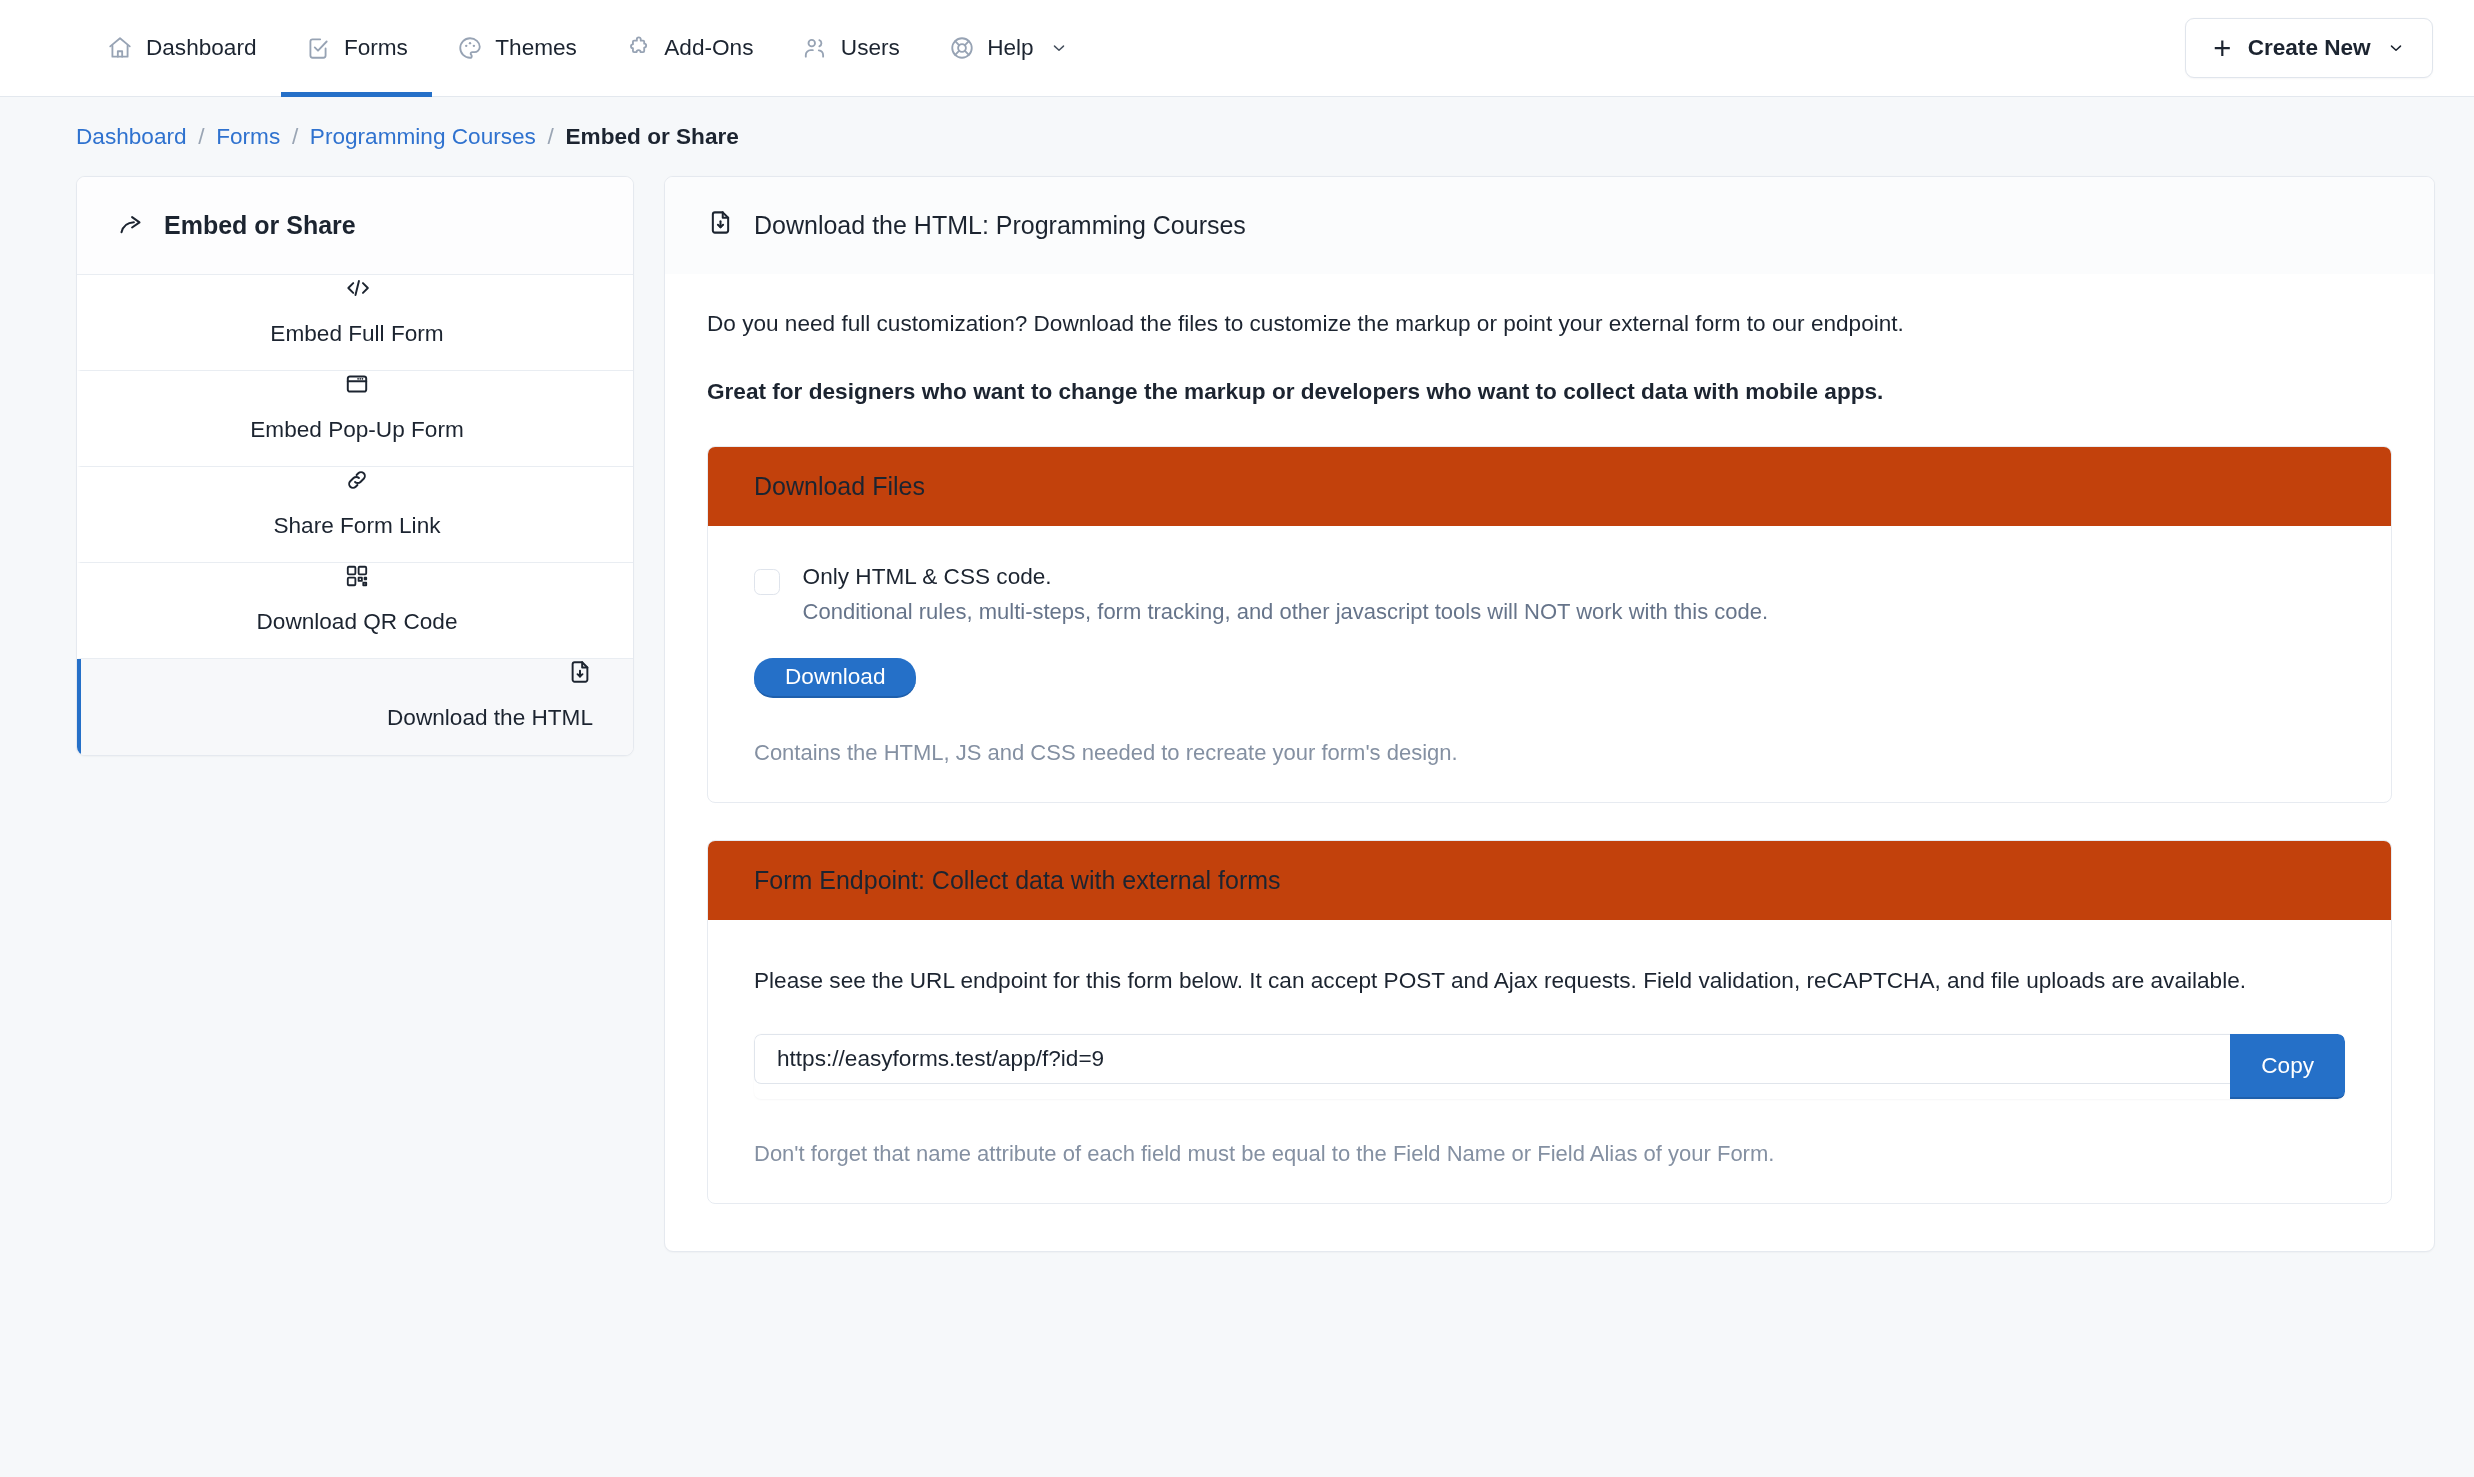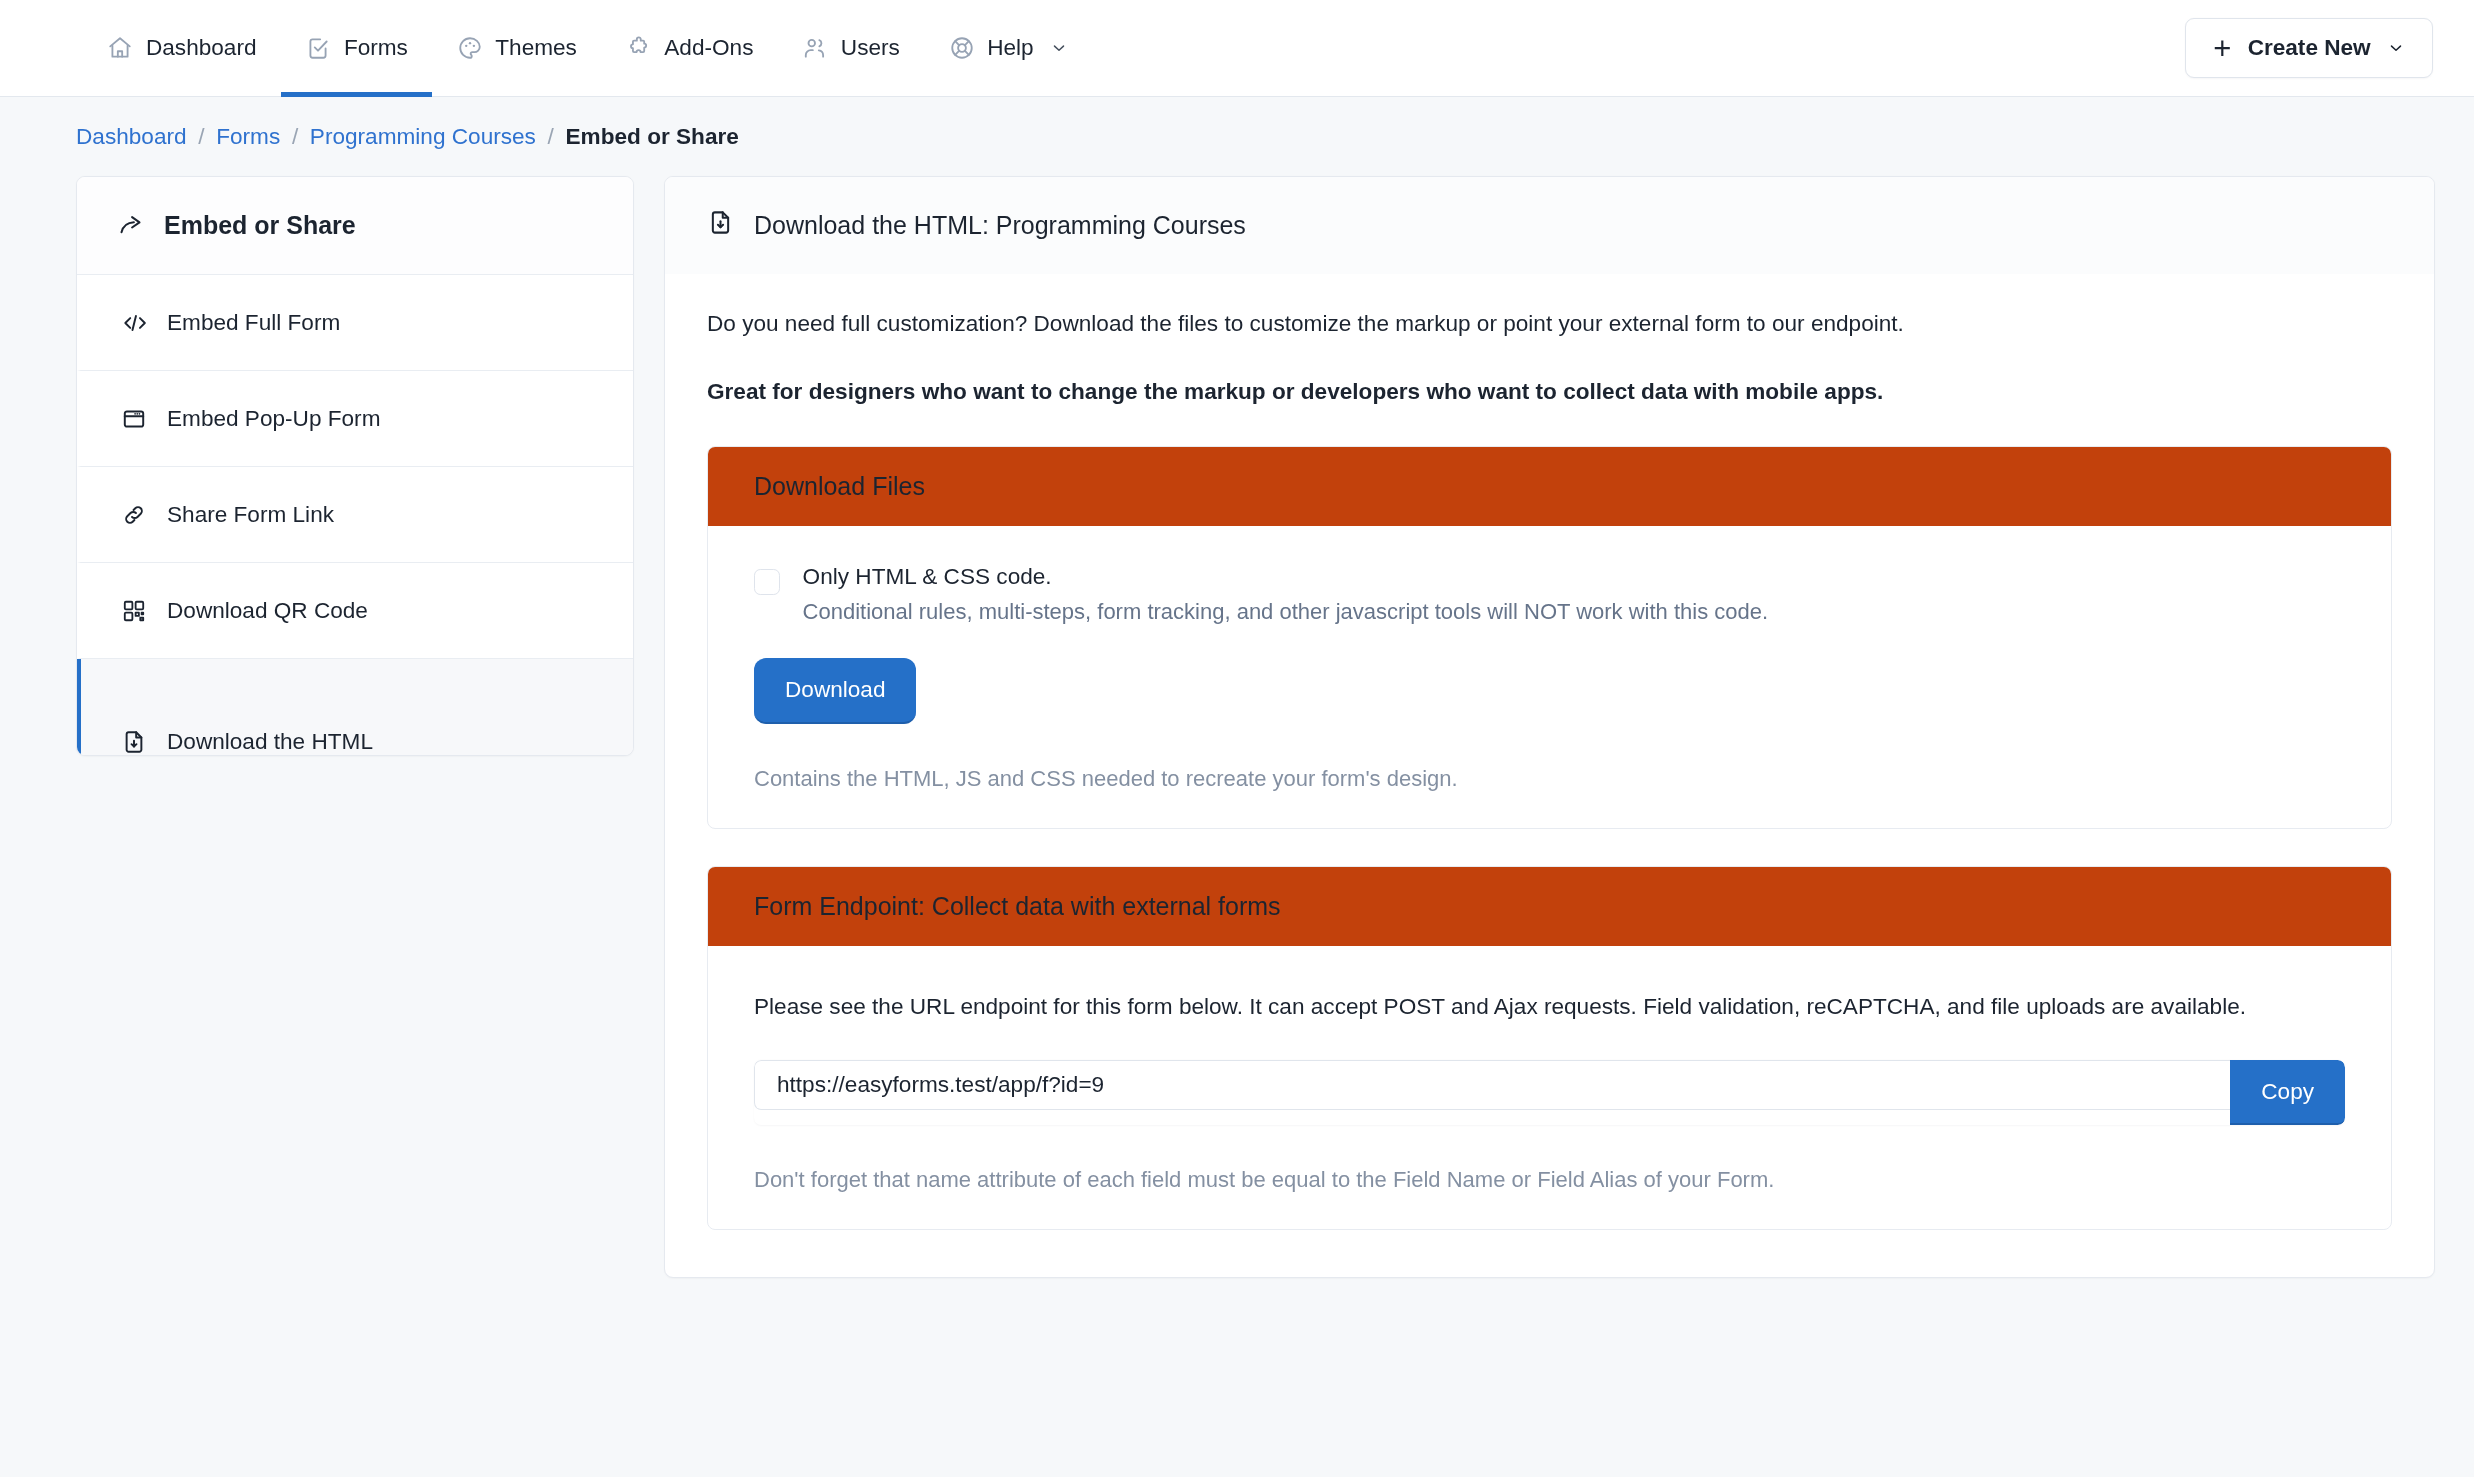--- a/index.html
+++ b/index.html
@@ -117,20 +117,21 @@
     align-items: center;
     gap: 20px;
     height: 96px;
     padding: 0 40px;
     font-size: 22.6px;
     color: #1c2430;
     border-bottom: 0.9px solid #e9edf2;
     cursor: pointer;
     border-left: 4.5px solid transparent;
     background: #fff;
+    flex-direction: column;
   }
   .side-item:last-child { border-bottom: none; align-items: flex-end; }
   .side-item.active {
     background: #f7f8fa;
     border-left: 4.5px solid #2570c8;
   }
   .side-item .ico, .side-head .ico { display: flex; align-items: center; color: #1c2430; }
 
   
   .main-card {
@@ -195,27 +196,27 @@
   }
   .check-text { display: flex; flex-direction: column; gap: 9px; }
   .check-label { font-size: 22.6px; color: #1c2430; }
   .check-sub { font-size: 22px; color: #66748a; }
 
   .btn-primary {
     margin-top: 33px;
     display: inline-flex;
     align-items: center;
     justify-content: center;
-    height: 66px;
+    height: 40px;
     padding: 0 31px;
     background: #2570c8;
     color: #fff;
     font-size: 22.6px;
     border: none;
-    border-radius: 12px;
+    border-radius: 19px;
     border-bottom: 2.7px solid #1e5fac;
     cursor: pointer;
     font-family: "Liberation Sans", sans-serif;
   }
 
   .panel-note {
     margin-top: 42px;
     font-size: 22px;
     color: #8490a2;
   }

